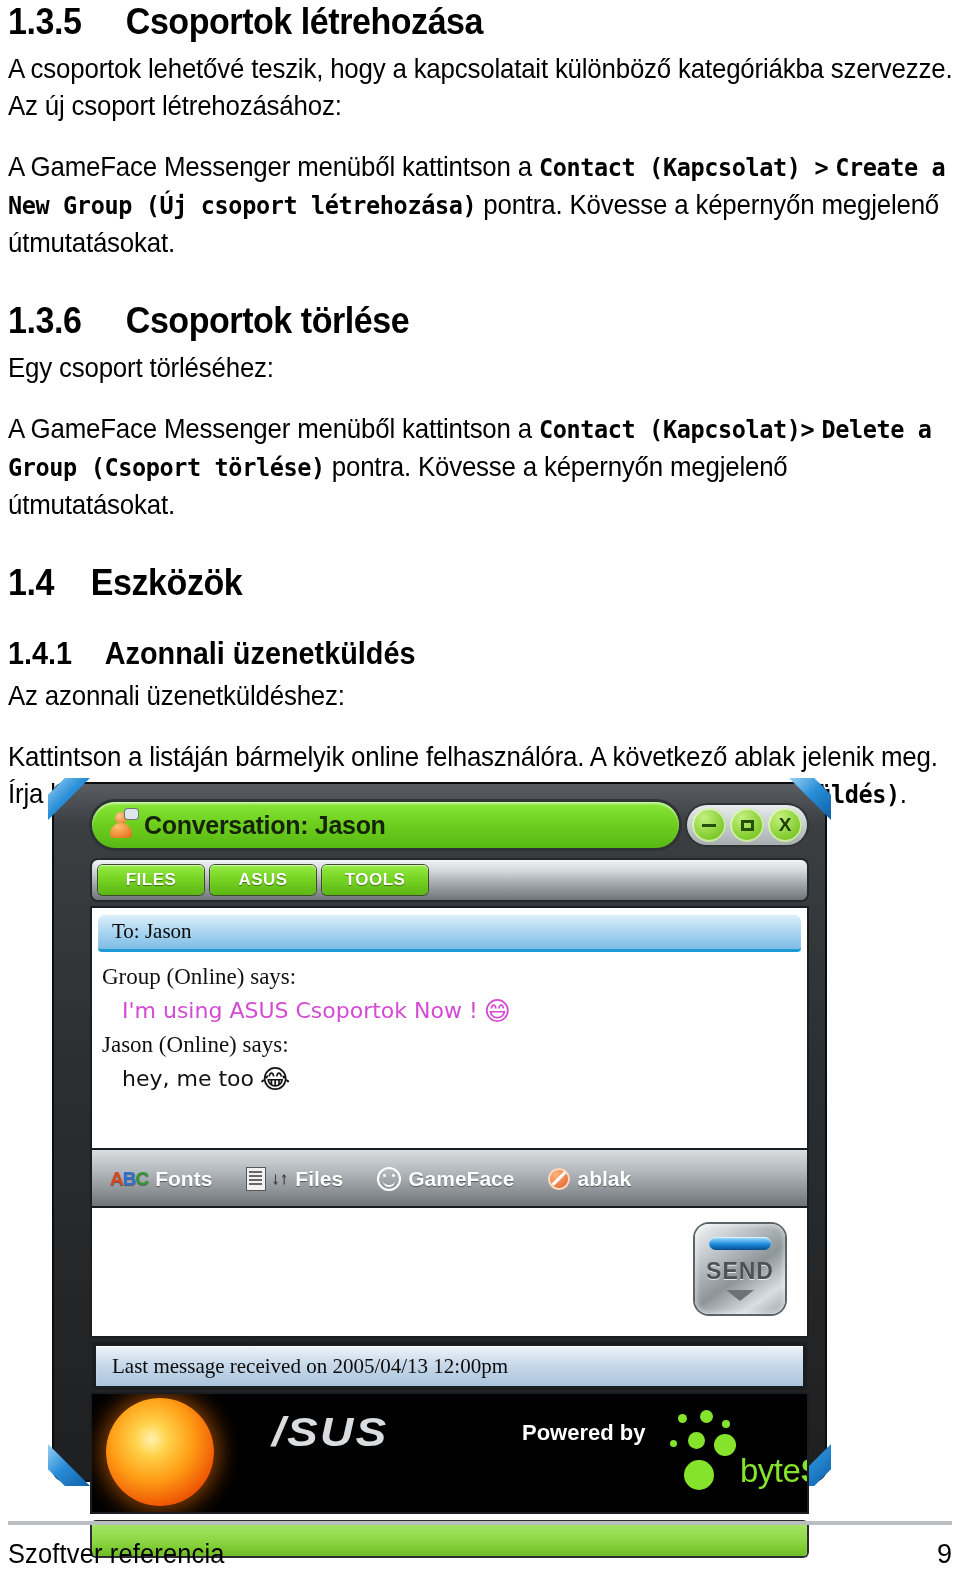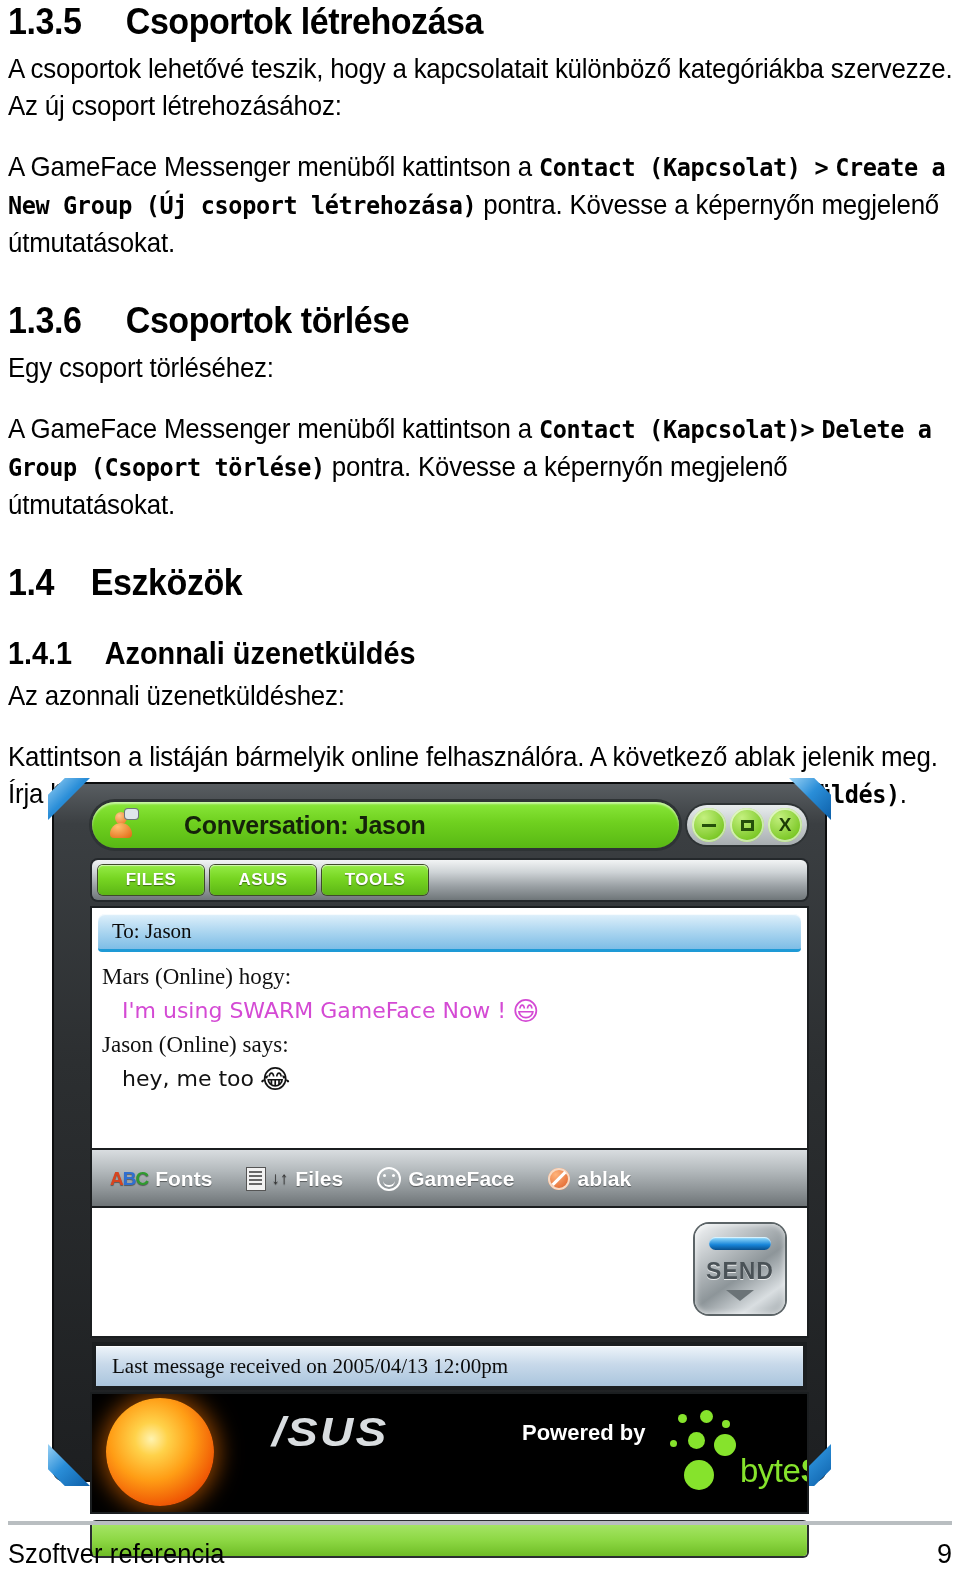--- a/index.html
+++ b/index.html
@@ -109,21 +109,20 @@
   .title-pill {
     flex: 1;
     height: 46px;
     background: linear-gradient(180deg,#8ae83a 0%, #6fd01f 45%, #58b814 100%);
     border-radius: 24px;
     box-shadow: inset 0 2px 2px rgba(255,255,255,.55), 0 0 0 3px #2e3335;
     display: flex;
     align-items: center;
     padding-left: 14px;
     box-sizing: border-box;
-    gap: 40px;
   }
   .user-icon {
     width: 30px; height: 30px;
     position: relative;
     margin-right: 8px;
     flex: 0 0 auto;
   }
   .user-icon .head {
     position: absolute; left: 9px; top: 2px;
     width: 12px; height: 12px; border-radius: 50%;
@@ -499,23 +498,23 @@
         <div class="menu-btn">FILES</div>
         <div class="menu-btn">ASUS</div>
         <div class="menu-btn">TOOLS</div>
       </div>
 
       <div class="chat-panel">
         <div class="to-bar">
           <span>To: Jason</span>
         </div>
         <div class="msgs">
-          <div class="msg-from">Mars (Online) hogy:</div>
+          <div class="msg-from">Group (Online) says:</div>
           <div class="msg-text pink">
-            <span>I'm using SWARM GameFace Now !</span>
+            <span>I'm using ASUS Csoportok Now !</span>
             <span class="emoji">😄</span>
           </div>
           <div class="msg-from">Jason (Online) says:</div>
           <div class="msg-text dark">
             <span>hey, me too</span>
             <span class="emoji">😂</span>
           </div>
         </div>
       </div>
 

